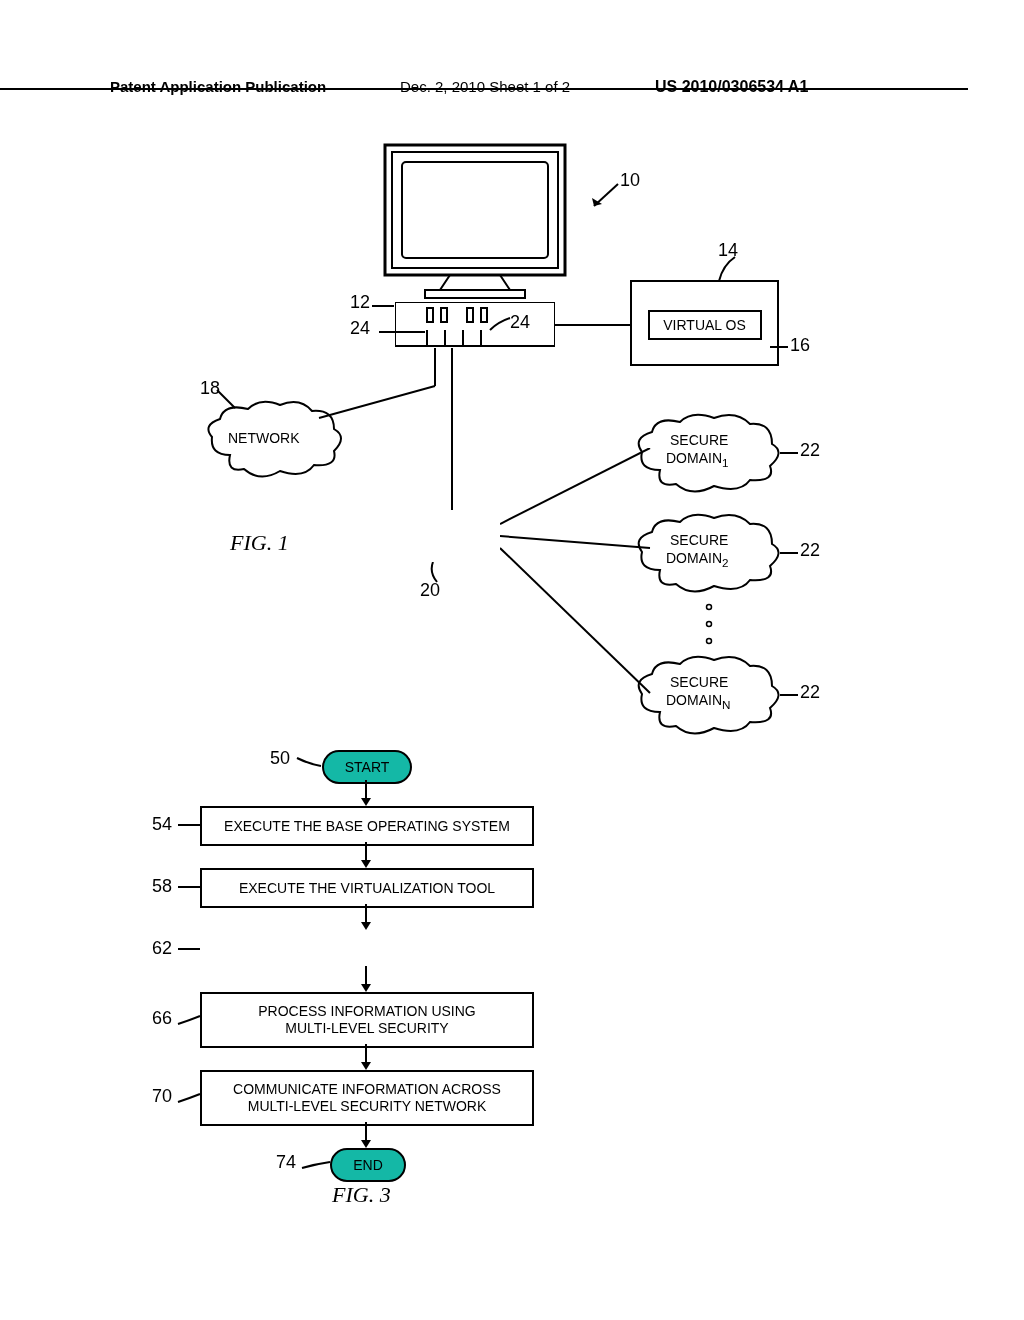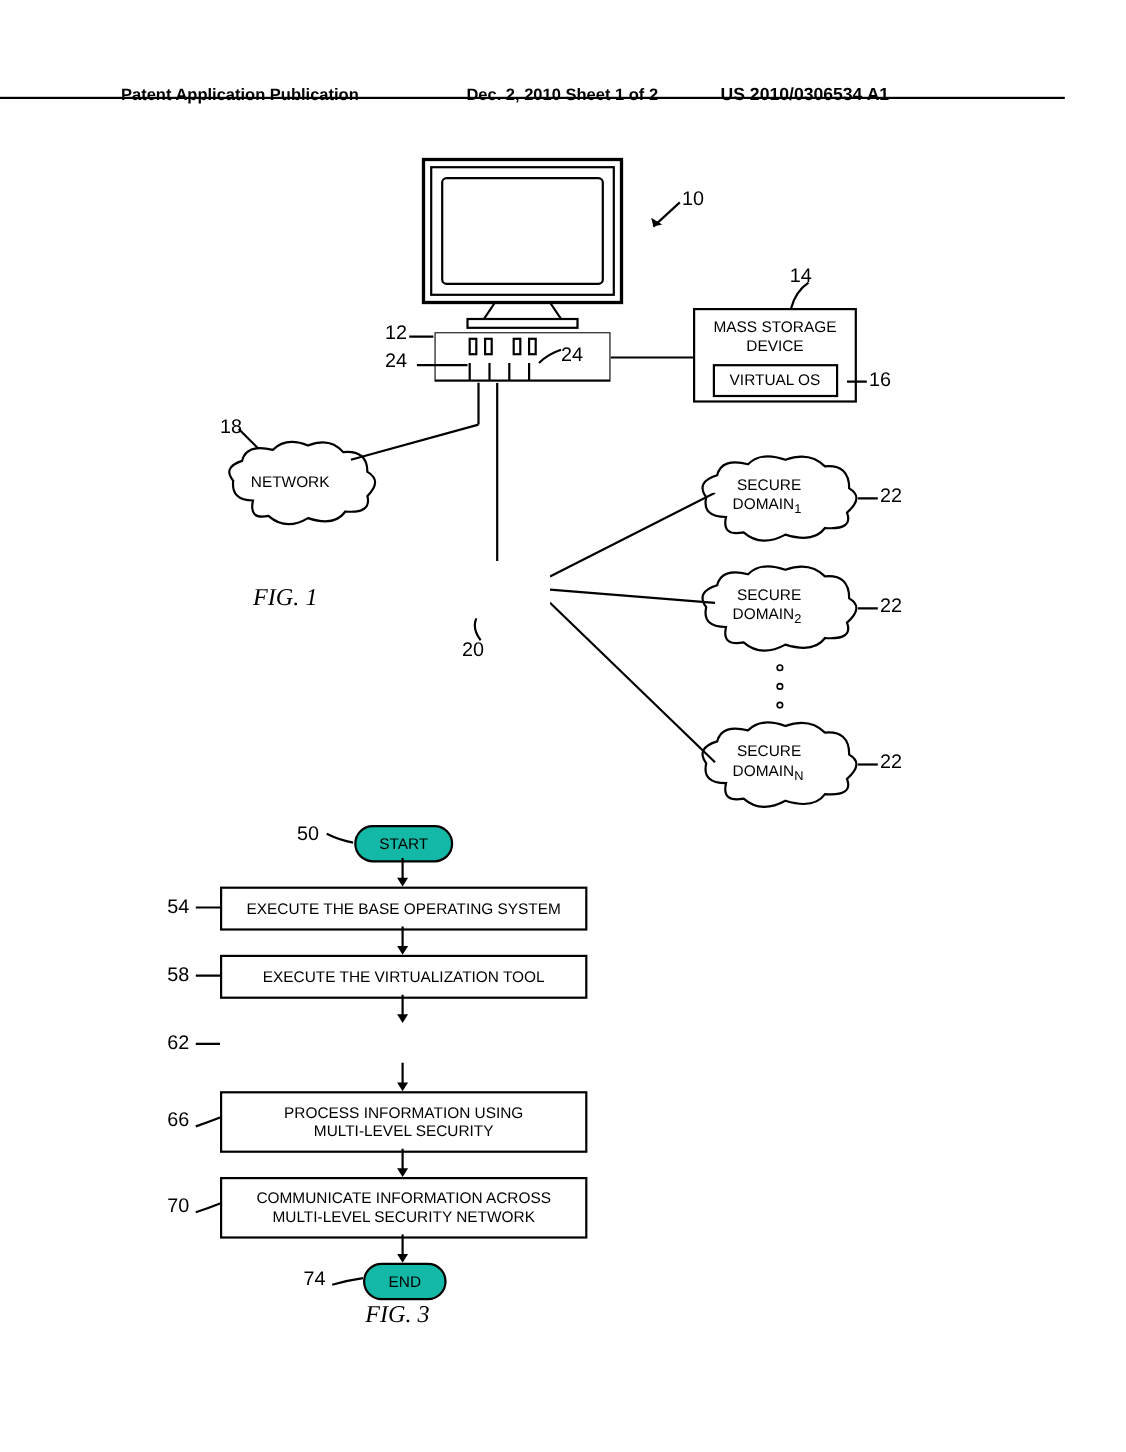--- a/index.html
+++ b/index.html
@@ -21,23 +21,23 @@
   }
   .header-left {
     position: absolute;
     left: 110px;
     top: -6px;
     font-weight: bold;
     font-size: 15px;
   }
   .header-mid {
     position: absolute;
-    left: 424px;
+    left: 400px;
     top: -6px;
-    font-weight: bold;
+    font-weight: normal;
     font-size: 15px;
   }
   .header-right {
     position: absolute;
     left: 655px;
     top: -6px;
     font-weight: bold;
     font-size: 16px;
   }
   .stage {
@@ -137,21 +137,20 @@
   <svg style="left:277px; top:196px;" width="50" height="12">
       <line x1="2" y1="6" x2="48" y2="6" stroke="#000" stroke-width="2"></line>
     </svg>
 
   <div class="label" style="left:410px; top:182px;">24</div>
   <svg style="left:388px; top:186px;" width="24" height="16">
       <path d="M22,2 Q10,6 2,14" stroke="#000" stroke-width="2" fill="none"></path>
     </svg>
 
   <div class="box" style="left:530px; top:150px; width:145px; height:82px;">
-    <div style="padding:4px 8px;">MASS STORAGE DEVICE</div>
     <div class="box" style="position:relative; left:auto; top:auto; width:110px; height:26px; margin-top:4px;">
       <span>VIRTUAL OS</span>
     </div>
   </div>
   <div class="label" style="left:690px; top:205px;">16</div>
   <svg style="left:670px; top:211px;" width="20" height="12">
       <line x1="0" y1="6" x2="18" y2="6" stroke="#000" stroke-width="2"></line>
     </svg>
 
   <svg style="left:455px; top:190px;" width="80" height="10">

